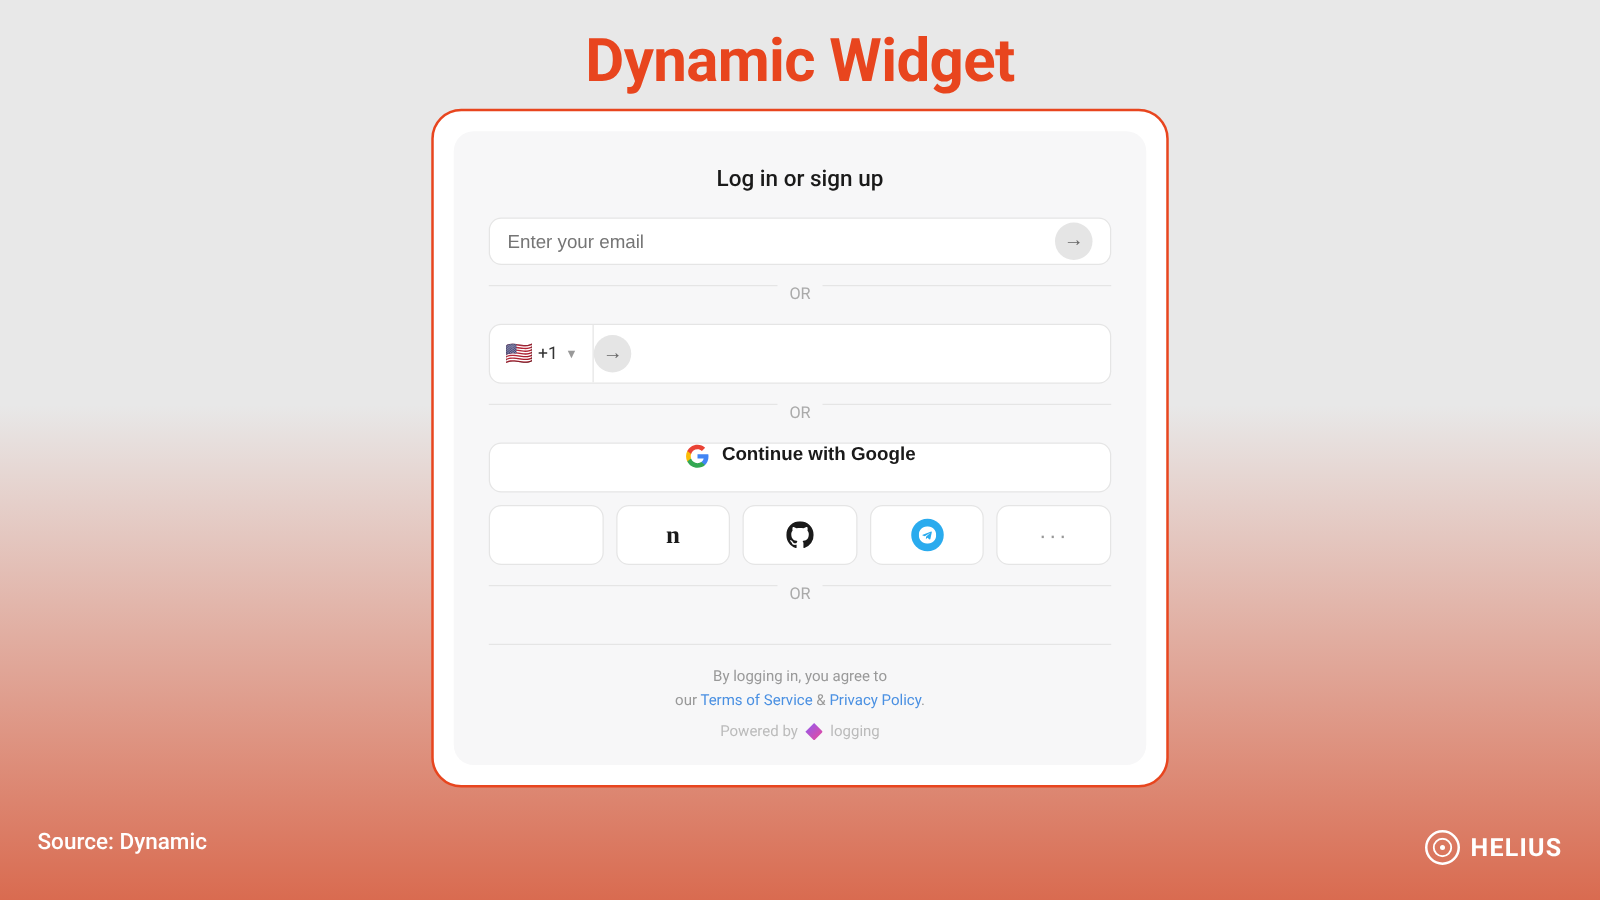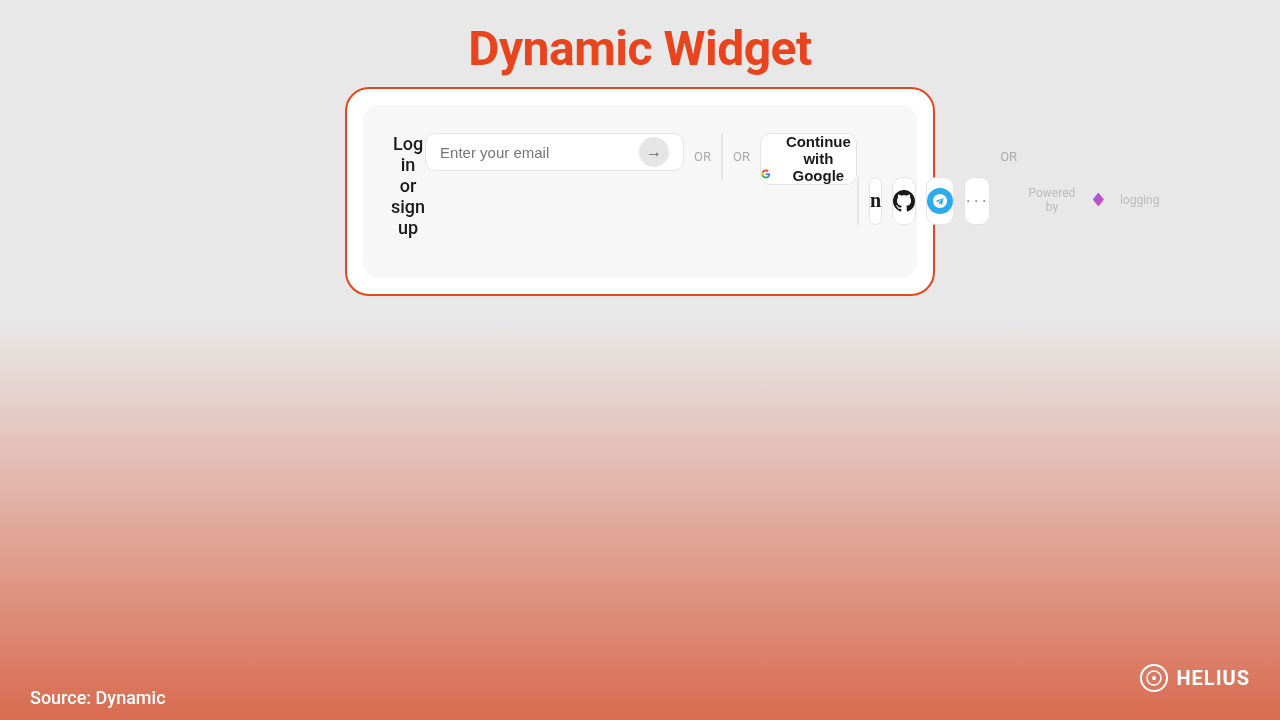--- a/index.html
+++ b/index.html
@@ -32,21 +32,21 @@
       border: 2px solid #e8451e;
       padding: 16px;
       width: 590px;
     }
 
     .inner-card {
       background: #f7f7f8;
       border-radius: 16px;
       padding: 28px 28px 20px 28px;
       display: flex;
-      flex-direction: row;
+      flex-direction: column;
       align-items: stretch;
       gap: 0;
     }
 
     .card-title {
       text-align: center;
       font-size: 18px;
       font-weight: 500;
       color: #1a1a1a;
       margin-bottom: 20px;
@@ -144,74 +144,74 @@
       border: none;
       outline: none;
       background: transparent;
       font-size: 15px;
       color: #999;
       padding: 0 14px;
     }
 
     .google-btn {
       display: flex;
-      align-items: flex-end;
+      align-items: flex-start;
       justify-content: center;
       gap: 10px;
+      background: white;
+      border: 1px solid #e5e5e5;
+      border-radius: 10px;
+      height: 40px;
+      cursor: pointer;
+      font-size: 15px;
+      font-weight: 600;
+      color: #1a1a1a;
+      width: 100%;
+    }
+
+    .google-icon {
+      width: 20px;
+      height: 20px;
+    }
+
+    .social-row {
+      display: flex;
+      align-items: center;
+      gap: 10px;
+      margin-top: 10px;
+    }
+
+    .social-btn {
+      flex: 1;
+      height: 48px;
+      background: white;
+      border: 1px solid #e5e5e5;
+      border-radius: 10px;
+      display: flex;
+      align-items: center;
+      justify-content: center;
+      cursor: pointer;
+      font-size: 20px;
+    }
+
+    .wallet-btn {
+      display: flex;
+      align-items: center;
+      justify-content: center;
       background: white;
       border: 1px solid #e5e5e5;
       border-radius: 10px;
       height: 52px;
       cursor: pointer;
       font-size: 15px;
       font-weight: 600;
       color: #1a1a1a;
       width: 100%;
     }
 
-    .google-icon {
-      width: 20px;
-      height: 20px;
-    }
-
-    .social-row {
-      display: flex;
-      align-items: center;
-      gap: 10px;
-      margin-top: 10px;
-    }
-
-    .social-btn {
-      flex: 1;
-      height: 48px;
-      background: white;
-      border: 1px solid #e5e5e5;
-      border-radius: 10px;
-      display: flex;
-      align-items: center;
-      justify-content: center;
-      cursor: pointer;
-      font-size: 20px;
-    }
-
-    .wallet-btn {
-      display: flex;
-      align-items: center;
-      justify-content: center;
-      background: white;
-      border: 1px solid #e5e5e5;
-      border-radius: 10px;
-      height: 52px;
-      cursor: pointer;
-      font-size: 15px;
-      font-weight: 600;
-      color: #1a1a1a;
-      width: 100%;
-    }
-
     .divider-line {
       height: 1px;
       background: #e5e5e5;
       margin: 16px 0;
     }
 
     .footer-text {
       text-align: center;
       font-size: 12px;
       color: #999;
@@ -224,34 +224,34 @@
     }
 
     .powered-by {
       text-align: center;
       font-size: 12px;
       color: #bbb;
       margin-top: 8px;
       display: flex;
       align-items: center;
       justify-content: center;
-      gap: 16px;
+      gap: 6px;
     }
 
     .dynamic-diamond {
       width: 14px;
       height: 14px;
       background: linear-gradient(135deg, #8b5cf6, #ec4899);
       clip-path: polygon(50% 0%, 100% 50%, 50% 100%, 0% 50%);
       display: inline-block;
     }
 
     .source-label {
       position: absolute;
-      bottom: 12px;
+      bottom: 36px;
       left: 30px;
       color: white;
       font-size: 18px;
       font-weight: 500;
     }
 
     .helius-logo {
       position: absolute;
       bottom: 28px;
       right: 30px;
@@ -386,20 +386,27 @@
 
     </div>
 
     <div class="or-divider">
       <span>OR</span>
     </div>
 
 
     <div class="divider-line"></div>
 
+    <div class="footer-text">
+      <span>By logging in, you agree to</span><br>
+      <span>our</span>
+      <a href="#">Terms of Service</a>
+      <span>&amp;</span>
+      <a href="#">Privacy Policy</a><span>.</span>
+    </div>
 
     <div class="powered-by">
       <span>Powered by</span>
       <span class="dynamic-diamond"></span>
       <span>logging</span>
     </div>
 
   </div>
 </div>
 

